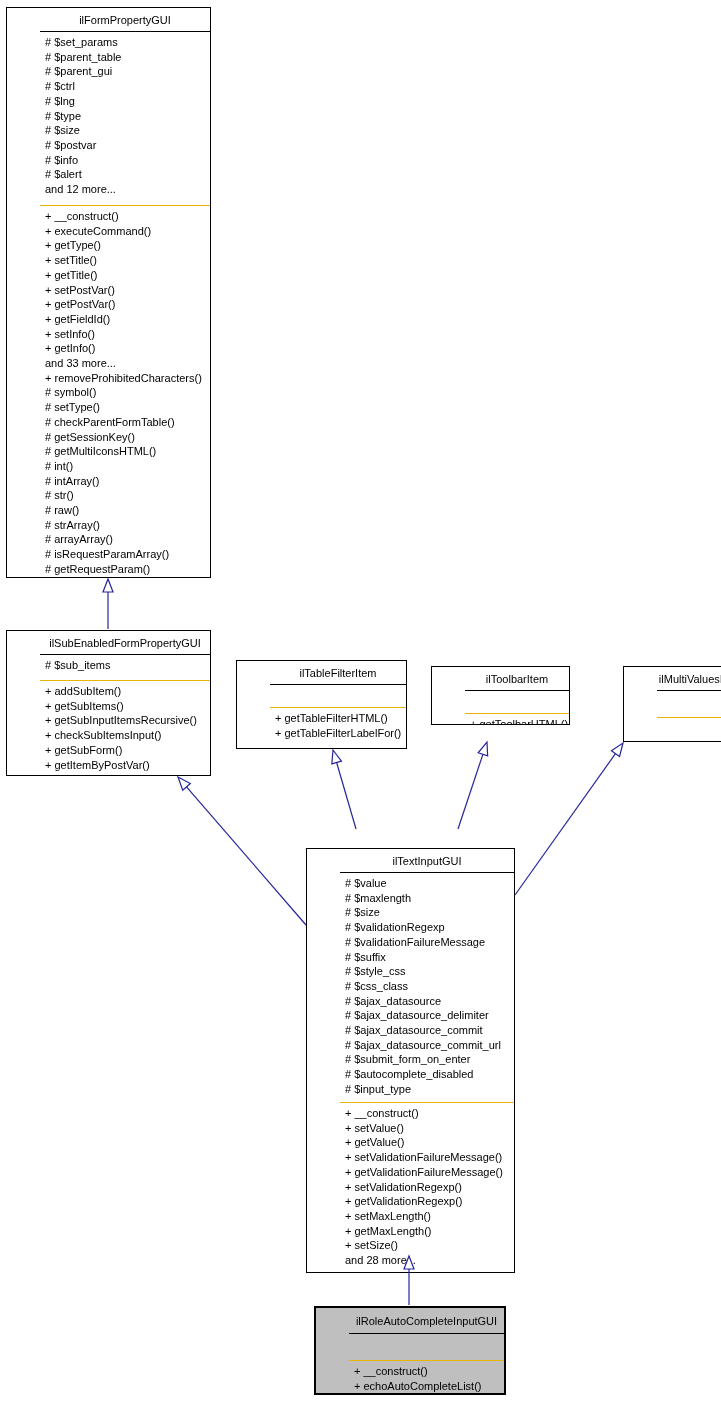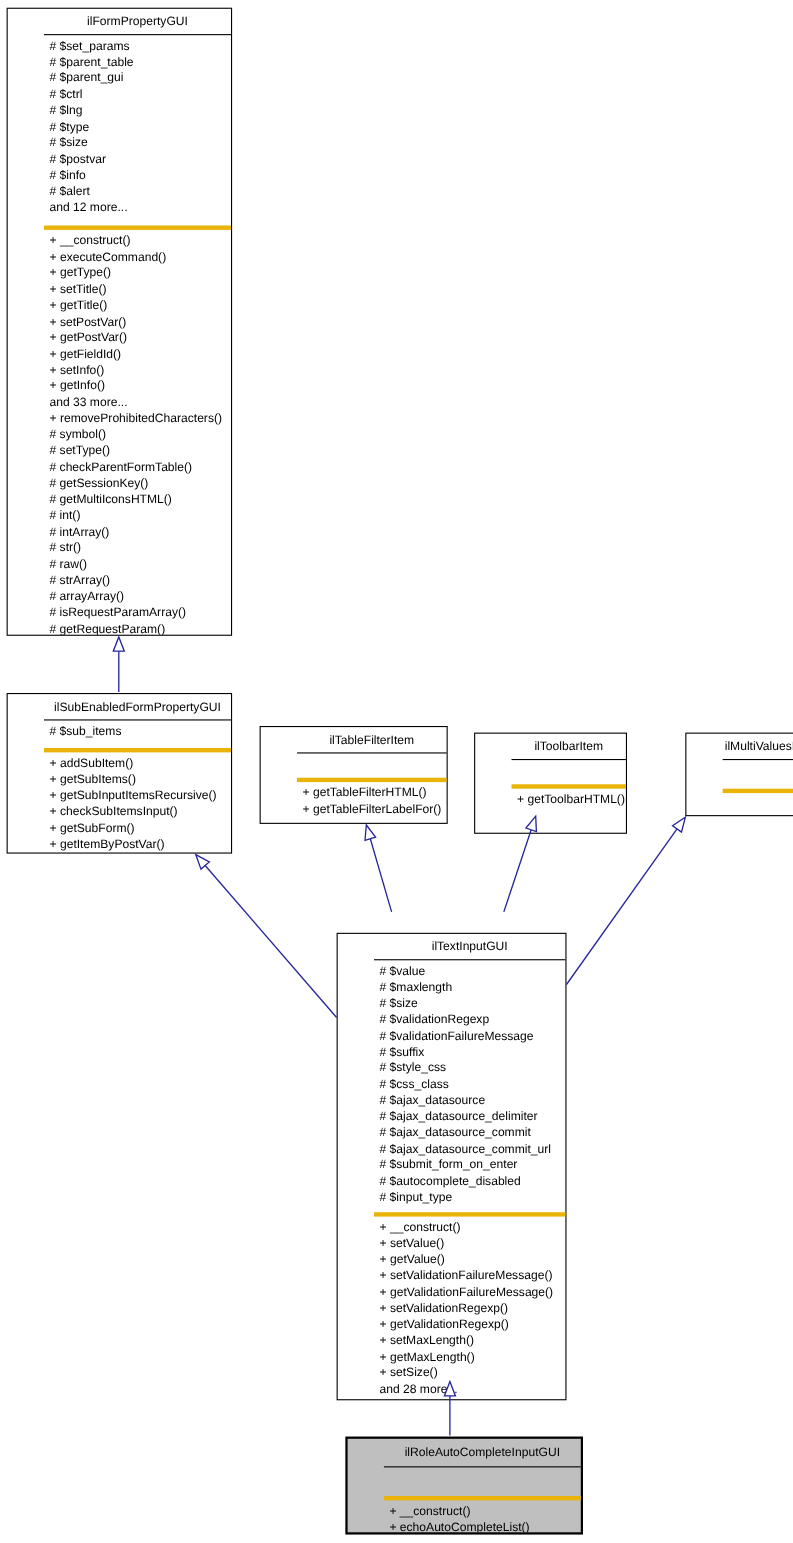--- a/index.html
+++ b/index.html
@@ -60,21 +60,21 @@
   }
   .sec-attrs {
     flex: 0 0 auto;
     box-sizing: border-box;
     padding: 3px 4px 2px 5px;
     overflow: hidden;
   }
   .sec-methods {
     flex: 1 1 auto;
     box-sizing: border-box;
-    border-top: 4px solid #eab308;
+    border-top: 1px solid #eab308;
     padding: 3px 4px 2px 5px;
     overflow: hidden;
   }
   .member-row {
     line-height: 14.7px;
     white-space: nowrap;
   }
 </style>
 </head>
 <body>
@@ -139,21 +139,21 @@
         </div>
         <div class="sec-methods">
           <div class="member-row">+ addSubItem()</div>
           <div class="member-row">+ getSubItems()</div>
           <div class="member-row">+ getSubInputItemsRecursive()</div>
           <div class="member-row">+ checkSubItemsInput()</div>
           <div class="member-row">+ getSubForm()</div>
           <div class="member-row">+ getItemByPostVar()</div>
         </div>
       </div>
-      <div class="class-box" style="left: 431px; top: 666px; width: 139px; height: 92px;">
+      <div class="class-box" style="left: 431px; top: 666px; width: 139px; height: 59px;">
         <div class="sec-title" style="height: 24px;">ilToolbarItem</div>
         <div class="sec-attrs" style="height: 22px;"></div>
         <div class="sec-methods">
           <div class="member-row">+ getToolbarHTML()</div>
         </div>
       </div>
       <div class="class-box" style="left: 591px; top: 666px; width: 121px; height: 76px; margin-left: 32px;">
         <div class="sec-title" style="height: 24px;">ilMultiValuesItem</div>
         <div class="sec-attrs" style="height: 26px;"></div>
         <div class="sec-methods"></div>
@@ -184,21 +184,21 @@
           <div class="member-row">+ setValidationFailureMessage()</div>
           <div class="member-row">+ getValidationFailureMessage()</div>
           <div class="member-row">+ setValidationRegexp()</div>
           <div class="member-row">+ getValidationRegexp()</div>
           <div class="member-row">+ setMaxLength()</div>
           <div class="member-row">+ getMaxLength()</div>
           <div class="member-row">+ setSize()</div>
           <div class="member-row">and 28 more...</div>
         </div>
       </div>
-      <div class="class-box highlighted" style="left: 314px; top: 1306px; width: 216px; height: 89px;">
+      <div class="class-box highlighted" style="left: 314px; top: 1306px; width: 192px; height: 89px;">
         <div class="sec-title" style="height: 26px;">ilRoleAutoCompleteInputGUI</div>
         <div class="sec-attrs" style="height: 26px;"></div>
         <div class="sec-methods">
           <div class="member-row">+ __construct()</div>
           <div class="member-row">+ echoAutoCompleteList()</div>
         </div>
       </div>
     </div>
   <svg class="edge-layer" id="edge-layer" width="721" height="1403" viewBox="0 0 721 1403" xmlns="http://www.w3.org/2000/svg">
       <g>

